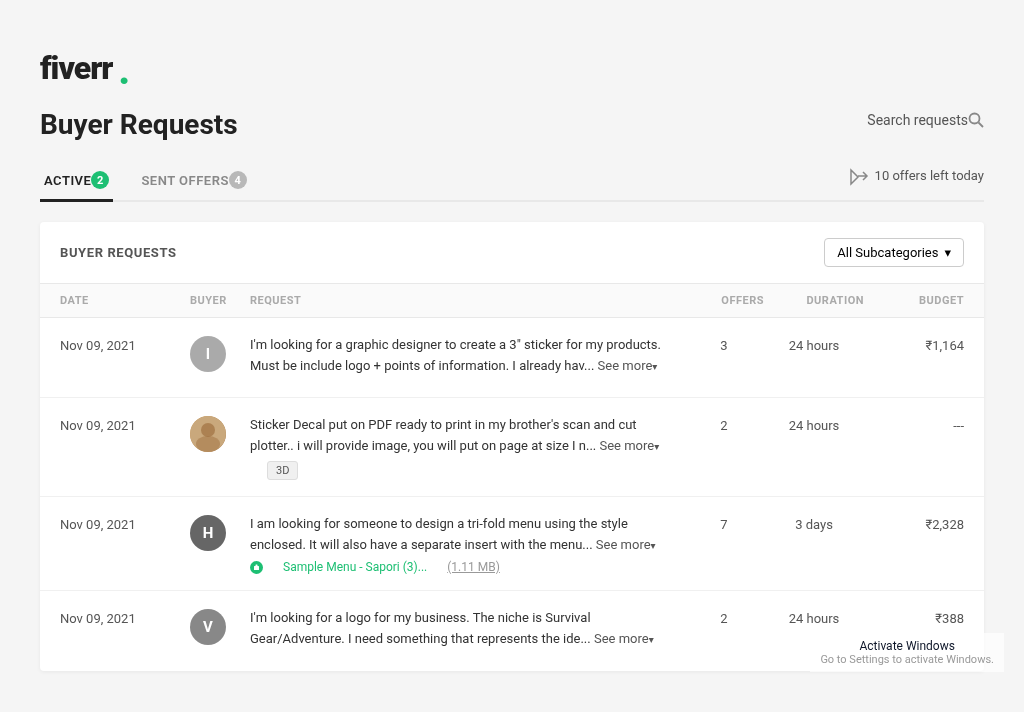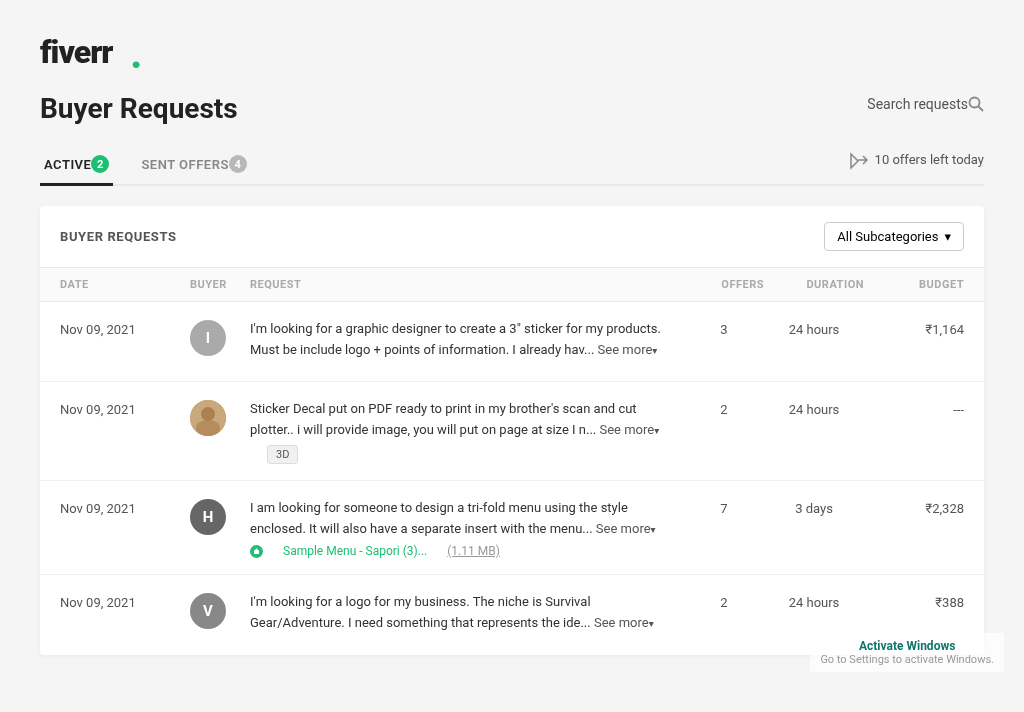--- a/index.html
+++ b/index.html
@@ -19,21 +19,22 @@
 
     
     .logo {
       font-size: 32px;
       font-weight: 900;
       color: #222;
       margin-bottom: 18px;
       letter-spacing: -1px;
       display: flex;
       align-items: center;
-      gap: 18px;
+      gap: 6px;
+      margin-top: 16px;
     }
     .logo-dot {
       color: #1dbf73;
       font-size: 38px;
       line-height: 1;
       margin-top: 6px;
     }
 
     
     .page-header {
@@ -273,22 +274,22 @@
       bottom: 40px;
       right: 20px;
       background: rgba(255,255,255,0.7);
       padding: 6px 10px;
       font-size: 11px;
       color: #999;
       text-align: center;
       pointer-events: none;
     }
     .activation-overlay .title {
-      font-weight: 700;
-      color: #0f766e;
+      font-weight: 400;
+      color: #0f172a;
       font-size: 12px;
     }
   </style>
 </head>
 <body>
 
 <div class="page-wrapper">
 
   <div class="logo">
     <span>fiverr</span>

